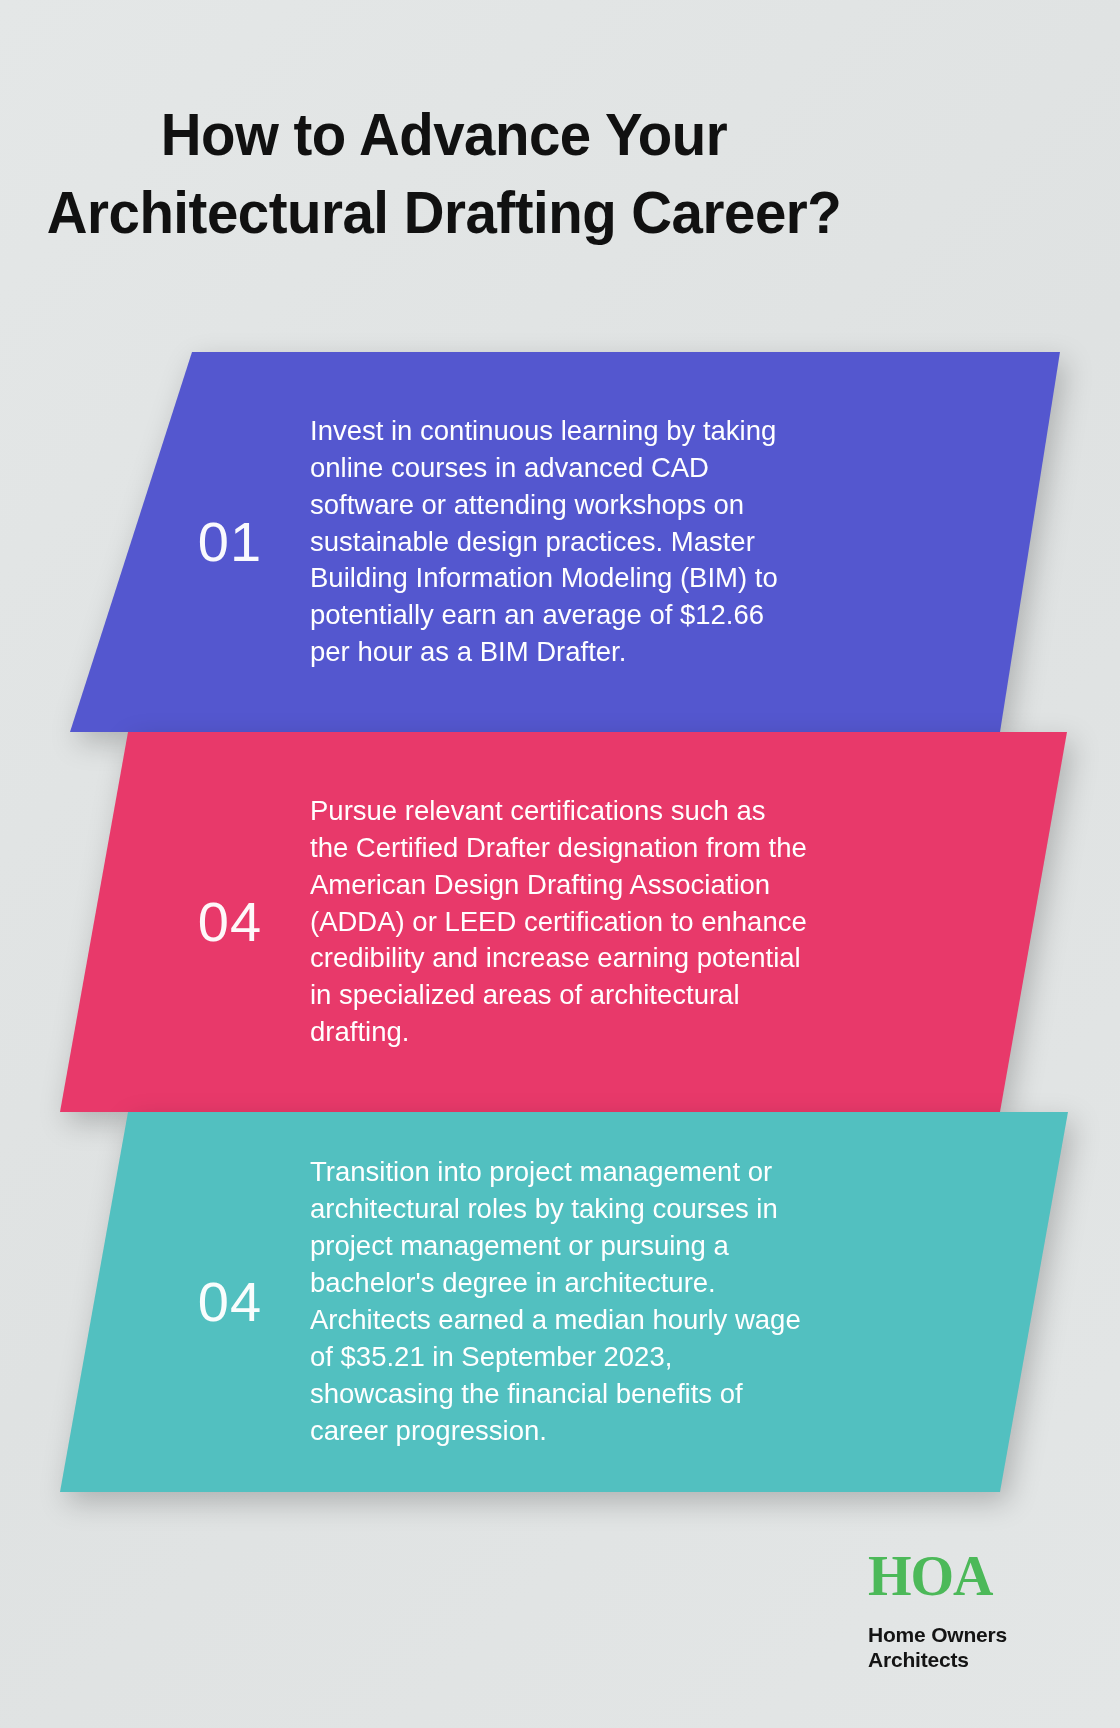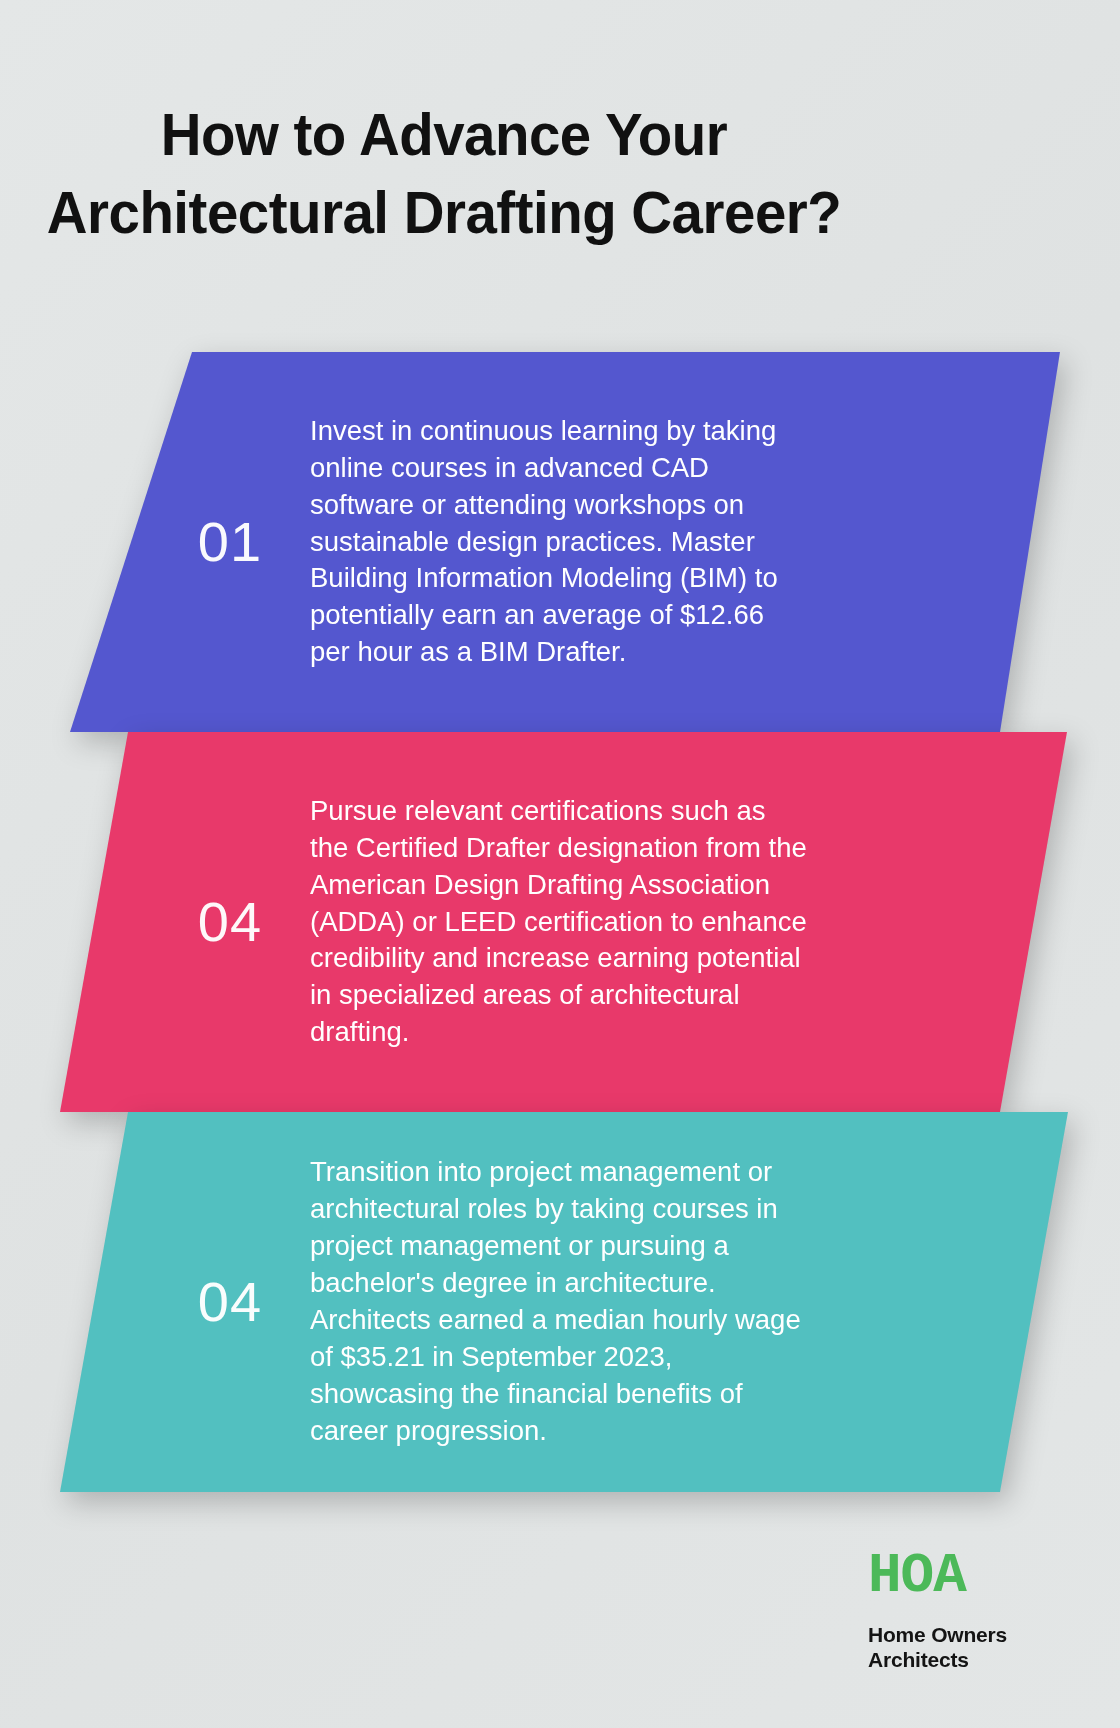--- a/index.html
+++ b/index.html
@@ -113,21 +113,21 @@
 
   
   .logo {
     position: absolute;
     right: 62px;
     bottom: 55px;
     text-align: left;
     width: 190px;
   }
   .logo-hoa {
-    font-family: Liberation Mono, monospace;
+    font-family: Liberation Serif, serif;
     font-weight: bold;
     font-size: 56px;
     line-height: 0.95;
     color: #4cb959;
     letter-spacing: -1px;
   }
   .logo-sub {
     font-family: "Liberation Sans", sans-serif;
     font-weight: bold;
     font-size: 21px;

